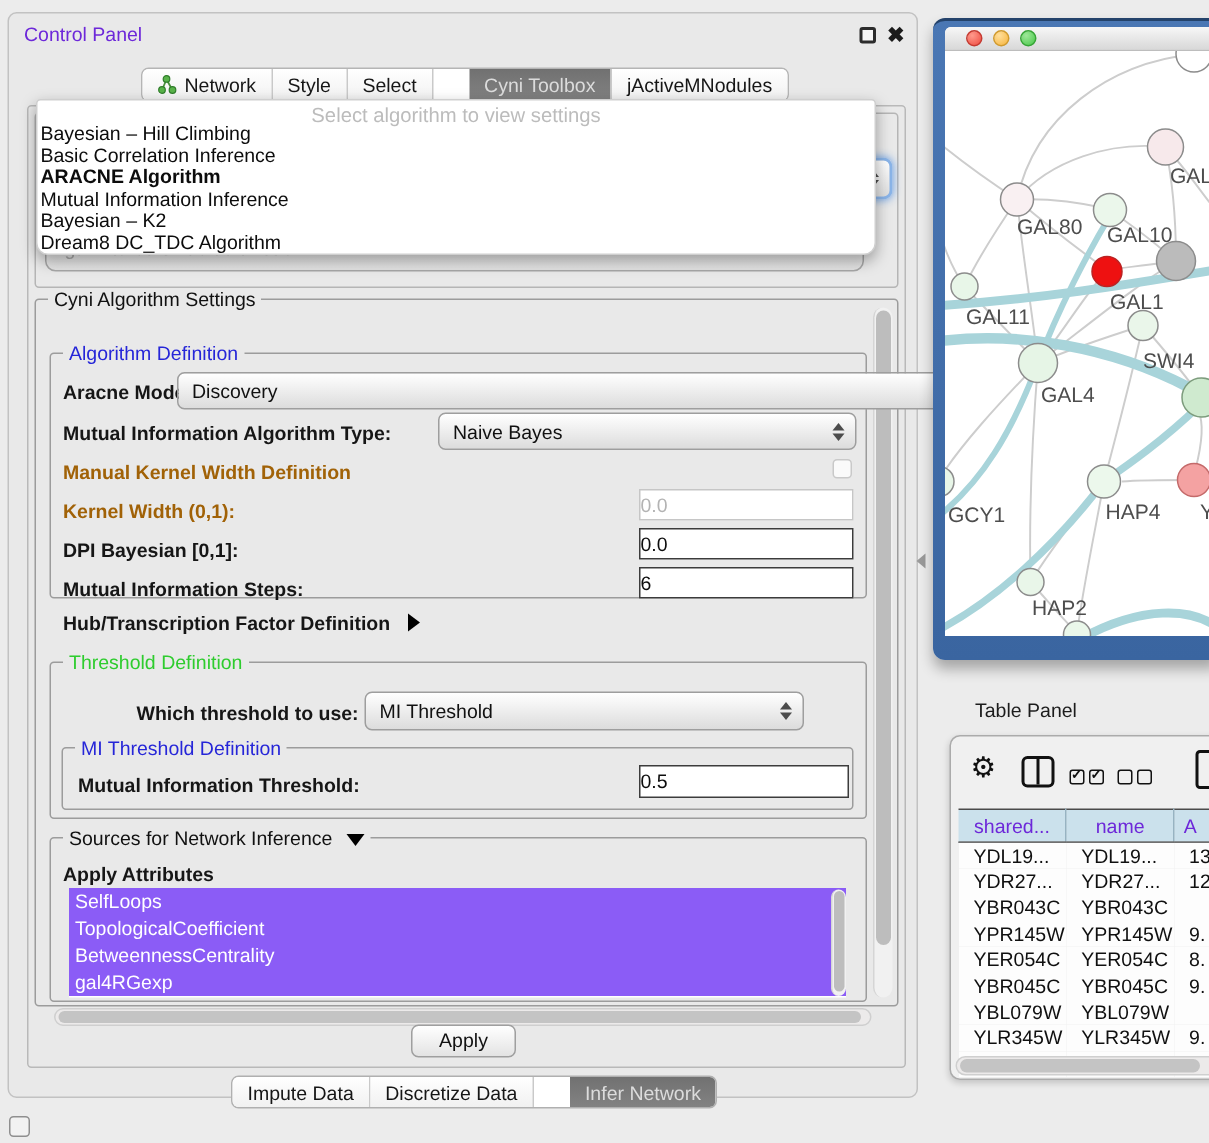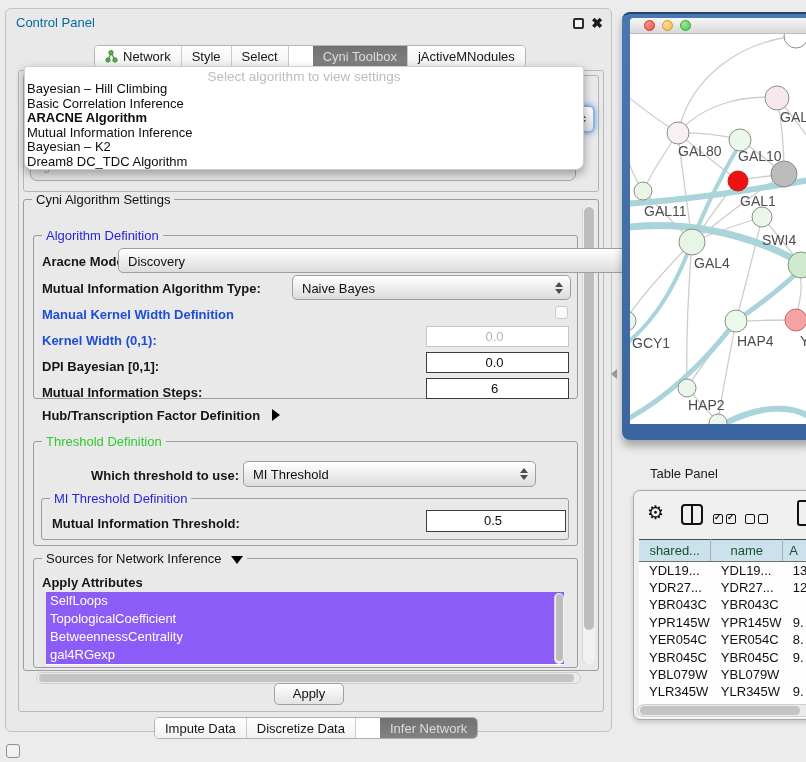--- a/index.html
+++ b/index.html
@@ -3,21 +3,21 @@
 <meta charset="utf-8">
 <style>
   * { margin:0; padding:0; box-sizing:border-box; }
   html,body { width:806px; height:762px; }
   body { font-family:"Liberation Sans", sans-serif; background:#ececec; position:relative; overflow:hidden; }
   #stage { position:absolute; left:0; top:0; width:806px; height:762px; overflow:hidden; }
 
   
   .cpanel { position:absolute; left:5px; top:8px; width:607px; height:724px;
             background:#e9e9e9; border:1px solid #c2c2c2; border-radius:6px; }
-  .cpanel-title { position:absolute; left:10px; top:6px; font-size:13px; color:#0369a1; }
+  .cpanel-title { position:absolute; left:10px; top:6px; font-size:13px; color:#6d28d9; }
   .float-btn { position:absolute; right:27px; top:9px; width:11px; height:11px; border:2px solid #2c2c2c; border-radius:2px; background:#f6f6f6; }
   .close-btn { position:absolute; right:8px; top:5px; font-size:14px; font-weight:700; color:#1b1b1b; line-height:18px; }
 
   
   .tabbar { position:absolute; left:88px; top:36px; height:23px; display:flex;
             background:#fff; border:1px solid #b5b5b5; border-radius:5px; overflow:hidden; }
   .tabseg { display:flex; align-items:center; justify-content:center; font-size:13px; color:#161616;
             border-right:1px solid #c9c9c9; padding:0 10px; background:linear-gradient(#ffffff,#f1f1f1); }
   .tabseg:last-child { border-right:none; }
   .tabseg.sel { background:linear-gradient(#717171,#828282); color:#dcdcdc;margin-left:24px; }
@@ -46,31 +46,31 @@
   .popup-item.bold { font-weight:700; }
 
   
   .group { position:absolute; border:1px solid #9c9c9c; border-radius:3px; }
   .group-legend { position:absolute; top:-8px; left:8px; background:#e9e9e9; padding:0 4px;
                   font-size:13px; color:#111; white-space:nowrap; }
   .leg-blue { color:#2626d8; }
   .leg-green { color:#2ecc2e; }
 
   .lbl { position:absolute; font-size:13px; font-weight:700; color:#161616; white-space:nowrap; }
-  .lbl.dis { color:#1d4ed8; }
+  .lbl.dis { color:#a16207; }
 
   .combo { position:absolute; background:linear-gradient(#ffffff,#dcdcdc); border:1px solid #9e9e9e;
            border-radius:5px; font-size:13px; color:#111; }
   .combo .cval { position:absolute; left:9px; top:50%; transform:translateY(-50%); white-space:nowrap; }
   .spin { position:absolute; right:6px; top:50%; transform:translateY(-50%); width:9px; }
   .spin .up { width:0; height:0; border-left:4px solid transparent; border-right:4px solid transparent; border-bottom:5px solid #4c4c4c; margin-bottom:2px; }
   .spin .dn { width:0; height:0; border-left:4px solid transparent; border-right:4px solid transparent; border-top:5px solid #4c4c4c; }
 
   .field { position:absolute; background:#fff; border:1px solid #3c3c3c; font-size:13px; color:#0c0c0c;
-           text-align:center; padding-right:6px; }
+           text-align:left; padding-right:6px; }
   .field.dis { border:1px solid #c6c6c6; color:#b3b3b3; }
 
   .checkbox { position:absolute; width:13px; height:13px; border:1px solid #c9c9c9; border-radius:3px; background:#fafafa; }
 
   .disclosure { width:0; height:0; border-top:6px solid transparent; border-bottom:6px solid transparent; border-left:8px solid #000; display:inline-block; }
   .tri-down { width:0; height:0; border-left:6px solid transparent; border-right:6px solid transparent; border-top:8px solid #000; display:inline-block; }
 
   
   .attr-list { position:absolute; left:40px; top:583px; width:518px; height:73px; background:#fff; overflow:hidden; }
   .attr-item { height:18px; line-height:18px; font-size:13px; color:#fff; background:#8b5cf6; padding-left:4px; }
@@ -103,21 +103,21 @@
           background:#f0f0f0; border:1px solid #ababab; border-radius:7px; box-shadow:0 2px 5px rgba(0,0,0,.18); overflow:hidden; }
   .gear { position:absolute; left:13px; top:12px; font-size:19px; color:#111; line-height:20px; }
   .colicon { position:absolute; left:47px; top:13px; width:22px; height:21px; border:2.5px solid #111; border-radius:4px; }
   .colicon::after { content:""; position:absolute; left:7.5px; top:0; bottom:0; width:2.5px; background:#111; }
   .cb { width:10px; height:10px; border:1.6px solid #111; border-radius:2px; display:inline-block; position:relative; }
   .cb.on::after { content:"✓"; position:absolute; left:0px; top:-3px; font-size:9px; font-weight:700; color:#111; }
   .docicon { position:absolute; left:163px; top:9px; width:20px; height:26px; border:2.5px solid #111; border-radius:3px; background:#f0f0f0; }
   .docicon::after { content:""; position:absolute; right:-2.5px; top:-2.5px; width:9px; height:9px; background:#f0f0f0; border-left:2.5px solid #111; border-bottom:2.5px solid #111; }
 
   table.grid { position:absolute; left:5px; top:48px; border-collapse:collapse; table-layout:fixed; }
-  table.grid th { width:73px; height:22px; background:#cbe1ec; font-size:13px; font-weight:400; color:#14532d;
+  table.grid th { width:73px; height:22px; background:#cbe1ec; font-size:13px; font-weight:400; color:#6d28d9;
                   border-top:1.5px solid #4a4a4a; border-bottom:1.5px solid #707070; border-right:1px solid #97b3c2; text-align:center; }
   table.grid td { height:17.4px; font-size:13px; color:#101010; background:#fdfdfd; padding-left:10px; white-space:nowrap; overflow:hidden; }
 
   .splitter-arrow { position:absolute; left:611px; top:369px; width:0; height:0;
                     border-top:5px solid transparent; border-bottom:5px solid transparent; border-right:6px solid #9a9a9a; }
   .mini-icon { position:absolute; left:6px; top:744px; width:14px; height:14px; border:1.5px solid #8f8f8f;
                border-radius:3px; background:#f2f2f2; }
 </style>
 </head>
 <body>

